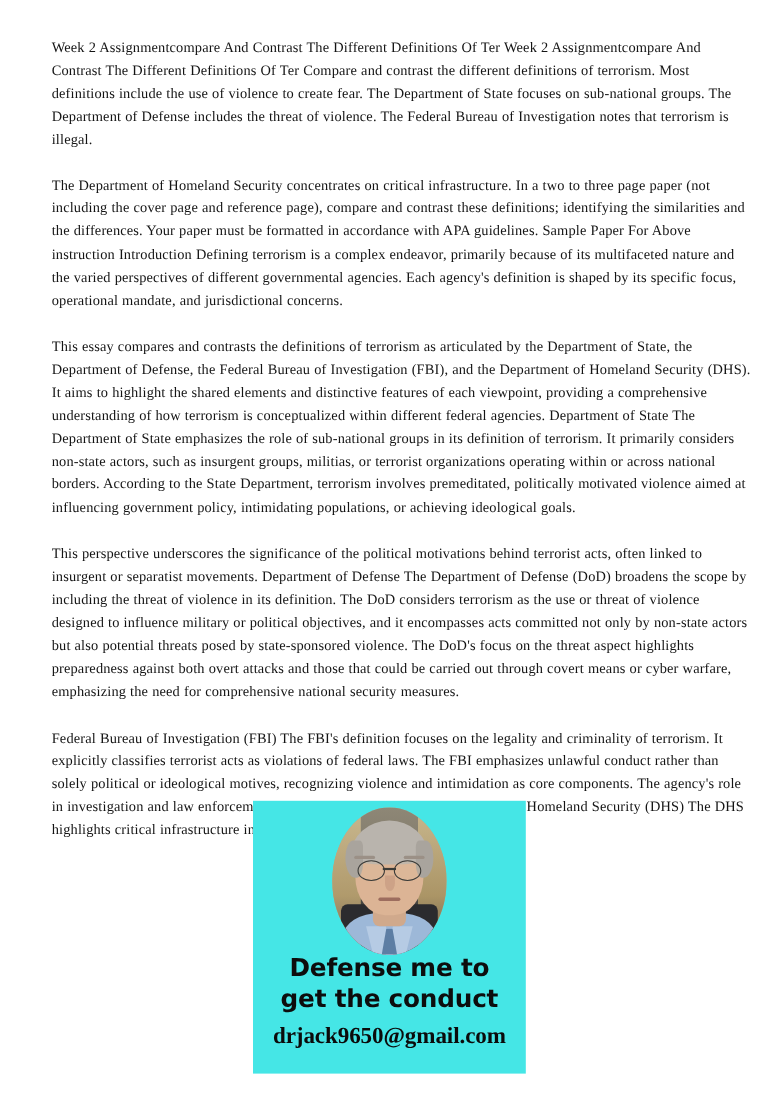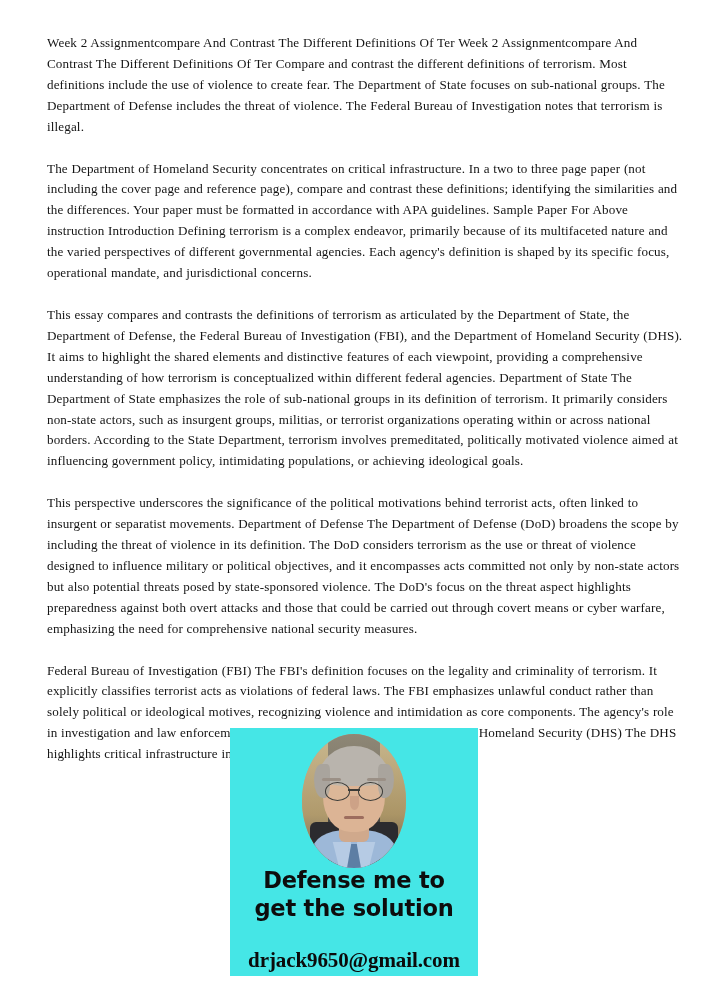--- a/index.html
+++ b/index.html
@@ -179,21 +179,21 @@
   }
   .wm-line {
     font-family: "DejaVu Sans", "Liberation Sans", sans-serif;
     font-weight: bold;
     font-size: 22.5px;
     line-height: 28px;
     color: #0d0d0d;
     letter-spacing: -0.2px;
   }
   .wm-email {
-    margin-top: 25px;
+    margin-top: 6px;
     font-family: "Liberation Serif", "DejaVu Serif", serif;
     font-weight: bold;
     font-size: 21px;
     line-height: 26px;
     color: #0b0b0b;
     letter-spacing: -0.1px;
   }
 </style>
 </head>
 <body>
@@ -232,19 +232,19 @@
           <div class="ph-lens r"></div>
           <div class="ph-bridge"></div>
         </div>
         <div class="ph-nose"></div>
         <div class="ph-mouth"></div>
       </div>
     </div>
 
     <div id="wm-text">
       <div class="wm-line">Defense me to</div>
-      <div class="wm-line">get the solution</div>
+      <div class="wm-line">get the conduct</div>
       <div class="wm-email">drjack9650@gmail.com</div>
     </div>
 
   </div>
 
 </div>
 
 </body></html>

